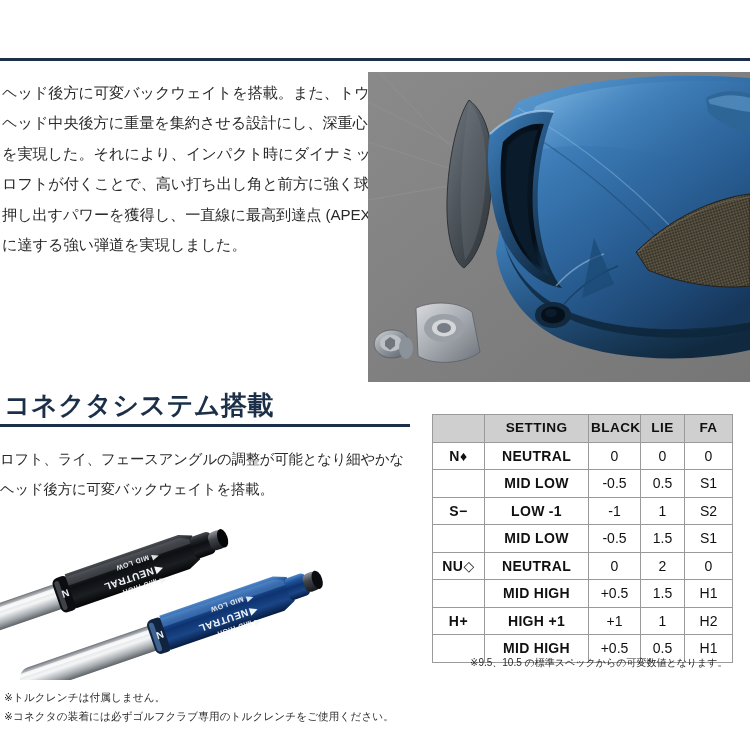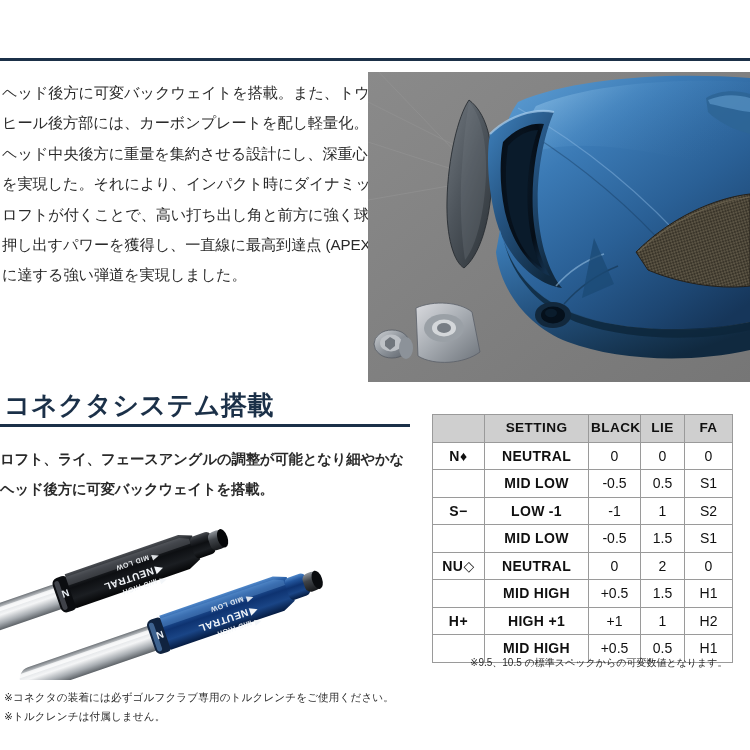--- a/index.html
+++ b/index.html
@@ -49,21 +49,20 @@
   .rule-half {
     position:absolute; left:0; top:424px; width:410px; height:3px;
     background:#1b3048;
   }
 
   
   .sec2-body {
     position:absolute; left:0px; top:444px; width:356px;
     font-size:14.4px; line-height:30px; color:#2a2a2a;
     letter-spacing:-0.2px;
-    font-weight:bold;
   }
   .sec2-body p { margin:0; white-space:nowrap; }
 
   
   .connectors {
     position:absolute; left:0px; top:512px; width:340px; height:168px;
     overflow:hidden; background:#ffffff;
   }
   .connectors svg { display:block; width:100%; height:100%; }
 
@@ -107,21 +106,20 @@
 </style>
 </head>
 <body>
 
 <div class="page">
 
   <div class="rule-full"></div>
 
   <div class="sec1-body">
     <p>ヘッド後方に可変バックウェイトを搭載。また、トウ・</p>
-    <p>ヒール後方部には、カーボンプレートを配し軽量化。</p>
     <p>ヘッド中央後方に重量を集約させる設計にし、深重心化</p>
     <p>を実現した。それにより、インパクト時にダイナミック</p>
     <p>ロフトが付くことで、高い打ち出し角と前方に強く球を</p>
     <p>押し出すパワーを獲得し、一直線に最高到達点 (APEX)</p>
     <p>に達する強い弾道を実現しました。</p>
   </div>
 
   <div class="hero">
     <svg viewBox="0 0 382 310" preserveAspectRatio="xMidYMid slice">
       <defs>
@@ -419,17 +417,17 @@
           <td class="num">0.5</td>
           <td class="num">H1</td>
         </tr>
       </tbody>
     </table>
   </div>
 
   <div class="table-note">※9.5、10.5 の標準スペックからの可変数値となります。</div>
 
   <div class="footnotes">
+    <p>※トルクレンチは付属しません。</p>
     <p>※コネクタの装着には必ずゴルフクラブ専用のトルクレンチをご使用ください。</p>
-    <p>※トルクレンチは付属しません。</p>
   </div>
 
 </div>
 
 </body></html>

